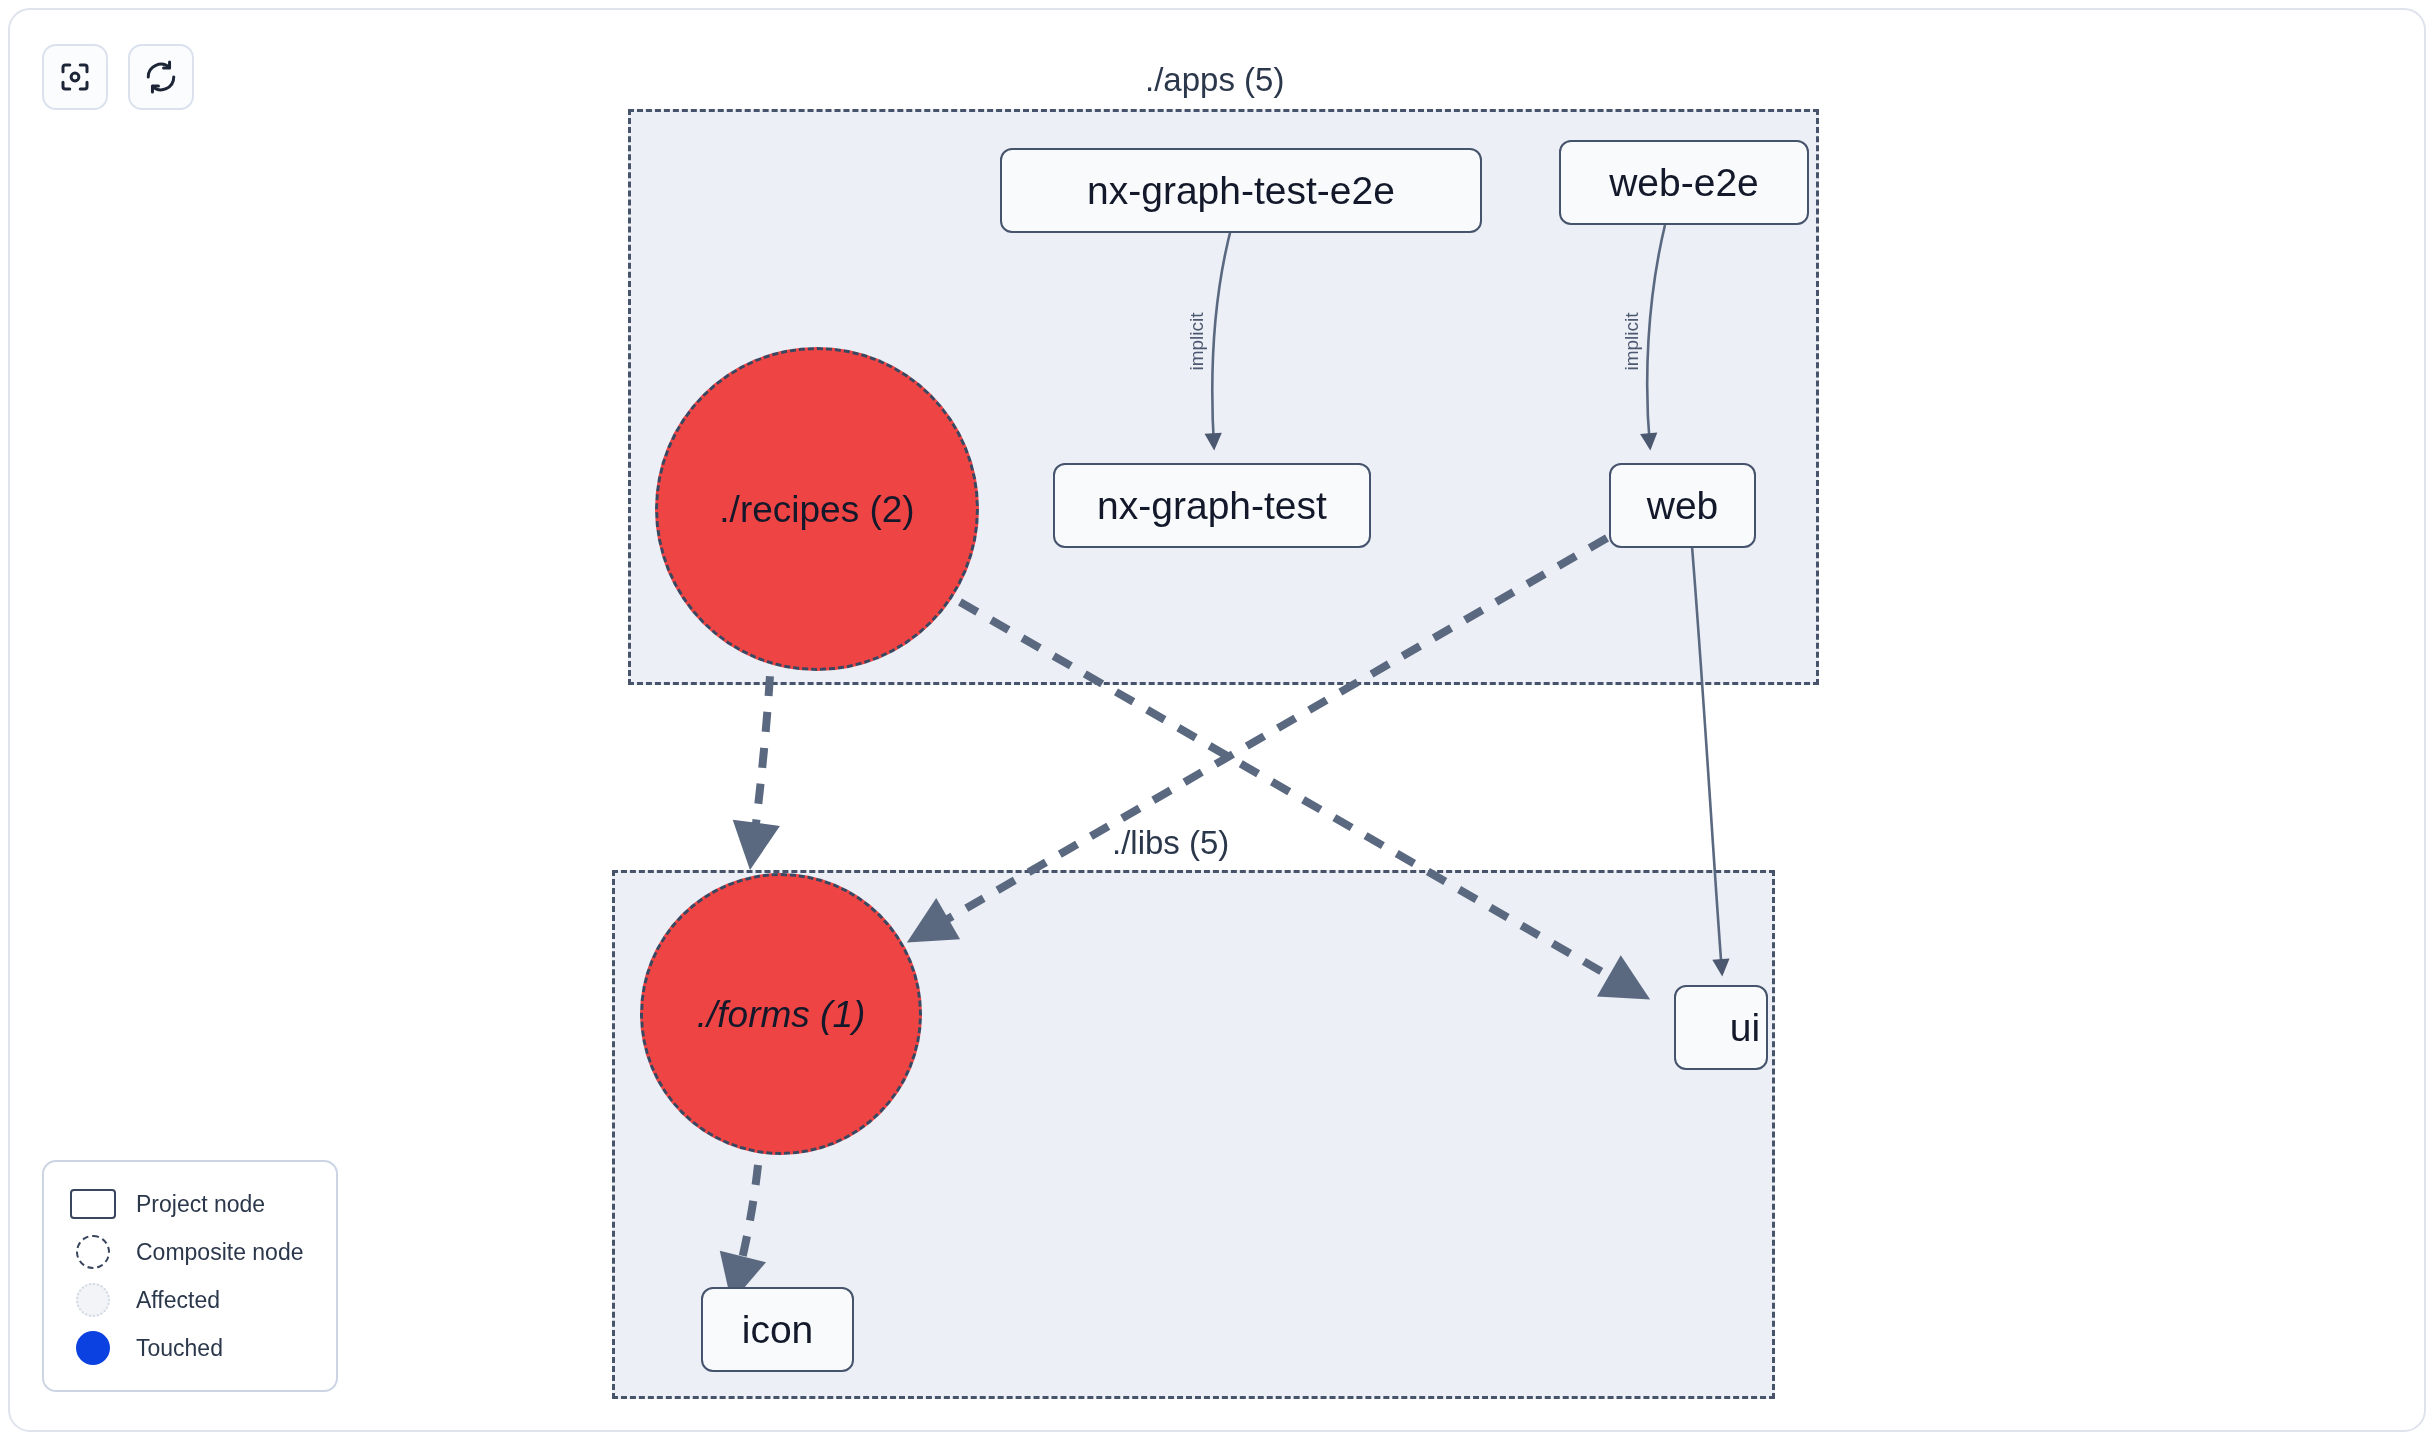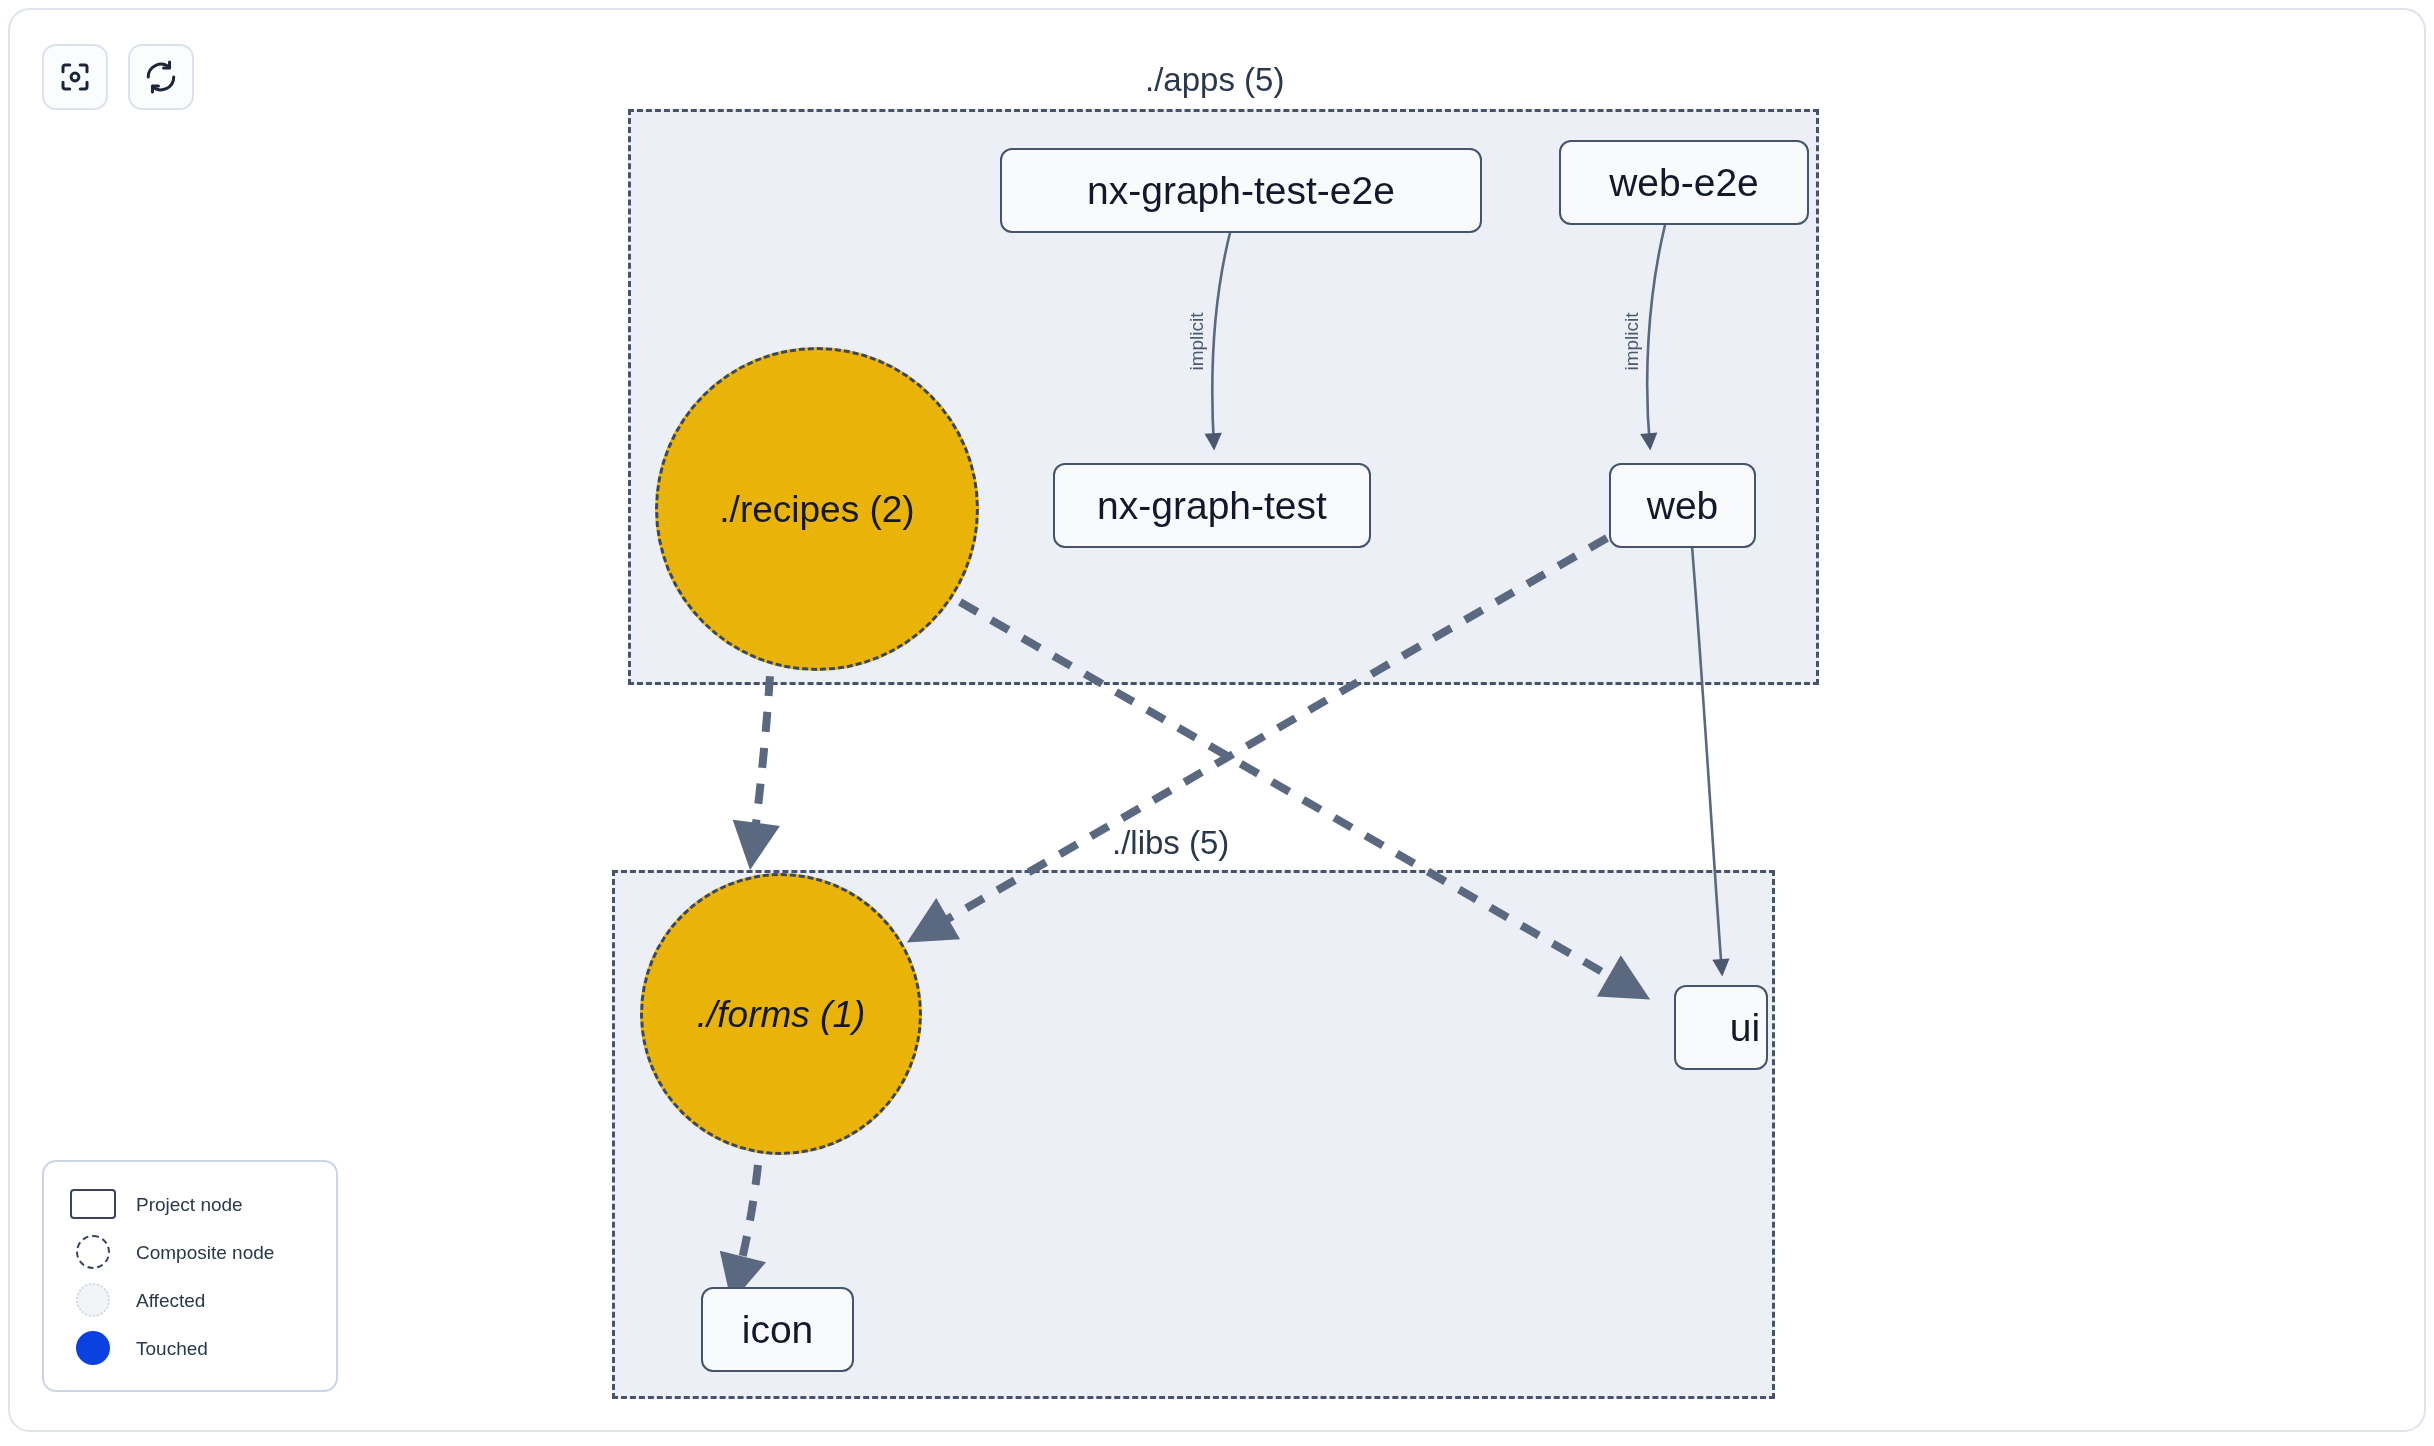--- a/index.html
+++ b/index.html
@@ -82,21 +82,21 @@
     color: #13192a;
     font-size: 39px;
     line-height: 1;
     white-space: nowrap;
     cursor: pointer;
     z-index: 30;
   }
 
   .composite-node {
     position: absolute;
-    background: #eab308;
+    background: #ef4444;
     border: 3px dashed #394760;
     border-radius: 50%;
     display: flex; align-items: center; justify-content: center;
     color: #13192a;
     font-size: 37px;
     line-height: 1;
     white-space: nowrap;
     cursor: pointer;
     z-index: 30;
     text-align: center;
@@ -153,21 +153,21 @@
     border-radius: 50%;
     background: #f2f4f8;
   }
   .sw-touched-dot {
     width: 34px; height: 34px;
     border-radius: 50%;
     background: #0b41e0;
   }
   .legend-label {
     color: #2b374b;
-    font-size: 19px;
+    font-size: 23px;
     line-height: 1;
     white-space: nowrap;
   }
 </style>
 </head>
 <body>
 
 <div id="app-shell">
 
   <div id="toolbar">

